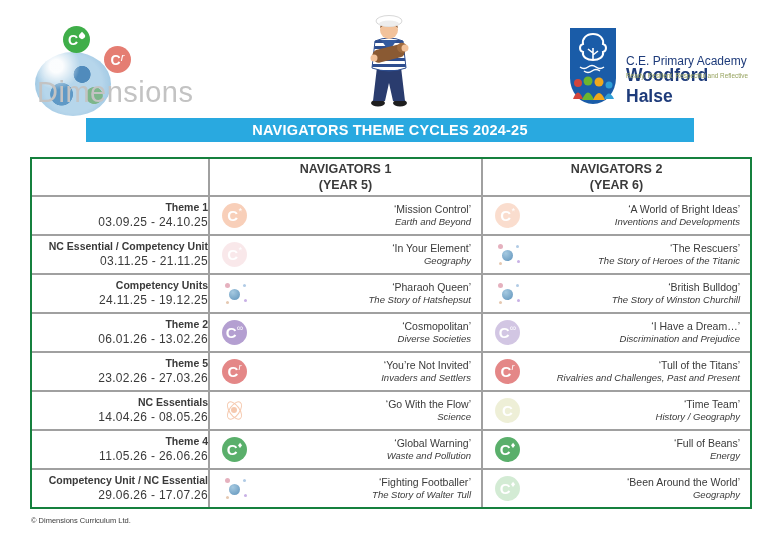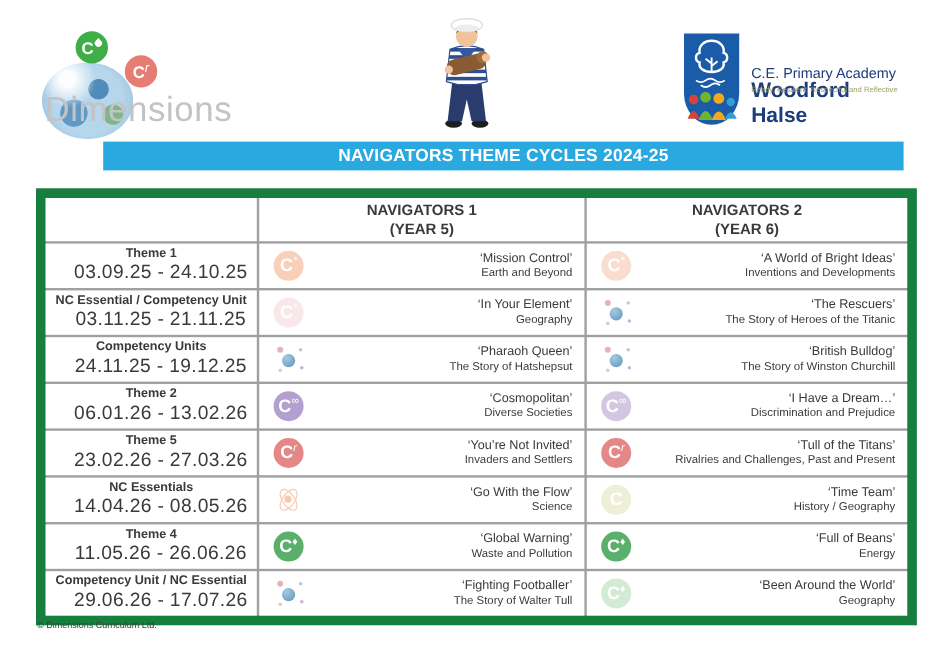--- a/index.html
+++ b/index.html
@@ -27,39 +27,39 @@
 
   .mascot{position:absolute;left:361px;top:13px;}
 
   .school-logo{position:absolute;left:568px;top:24px;width:190px;height:88px;}
   .shield{position:absolute;left:0;top:2px;}
   .school-name{position:absolute;left:58px;top:9px;font-size:17.5px;font-weight:700;color:#1E3B7A;margin-top:32px;}
   .school-sub{position:absolute;left:58px;top:30px;font-size:12px;color:#1E3B7A;text-align:right;}
   .school-tag{position:absolute;left:58px;top:48px;font-size:6.4px;color:#97A35F;}
 
   
-  .banner{position:absolute;left:86px;top:118px;width:667px;height:24px;
+  .banner{position:absolute;left:86px;top:118px;width:608px;height:24px;
           display:flex;align-items:center;justify-content:center;}
   .banner-text{color:#fff;font-weight:700;font-size:14.5px;letter-spacing:.2px;}
 
   
   .theme-table{position:absolute;left:30px;top:157px;width:718px;
      display:grid;grid-template-columns:176px 271px 267px;
      grid-template-rows:36px repeat(8,37px);gap:2px;
-     background:#A0A0A0;border:8px solid #15803d;}
+     background:#A0A0A0;border:2px solid #15803d;}
   .cell{background:#fff;}
   .hcell{display:flex;flex-direction:column;align-items:center;justify-content:center;
          font-weight:700;font-size:12.5px;line-height:1.3;color:#3A3A3A;}
-  .unit-cell{display:flex;flex-direction:column;align-items:center;justify-content:center;line-height:1.25;}
+  .unit-cell{display:flex;flex-direction:column;align-items:flex-end;justify-content:center;line-height:1.25;}
   .unit{font-weight:700;font-size:10.5px;}
-  .dates{font-size:16px;letter-spacing:.3px;padding-left:16px;}
+  .dates{font-size:12px;letter-spacing:.3px;padding-left:16px;}
   .theme-cell{display:flex;align-items:center;padding:0 10px 0 12px;}
   .ttext{margin-left:auto;text-align:right;display:flex;flex-direction:column;line-height:1.3;}
   .ttitle{font-weight:400;font-size:10.5px;}
-  .tsub{font-size:9.5px;}
+  .tsub{font-style:italic;font-size:9.5px;}
 
   
   .ic{flex:0 0 auto;width:25px;height:25px;position:relative;}
   .cc{border-radius:50%;display:flex;align-items:center;justify-content:center;color:#fff;}
   .cc b{font-size:15px;font-weight:700;line-height:1;}
   .cc i{font-style:italic;font-size:9px;margin:-10px 0 0 0;}
   .mol::before{content:"";position:absolute;left:7px;top:8px;width:11px;height:11px;border-radius:50%;
       background:radial-gradient(circle at 35% 30%, #9CC4DE, #4E88B4);}
   .mol::after{content:"";position:absolute;left:3px;top:2px;width:5px;height:5px;border-radius:50%;
       background:#E3A9B8;

